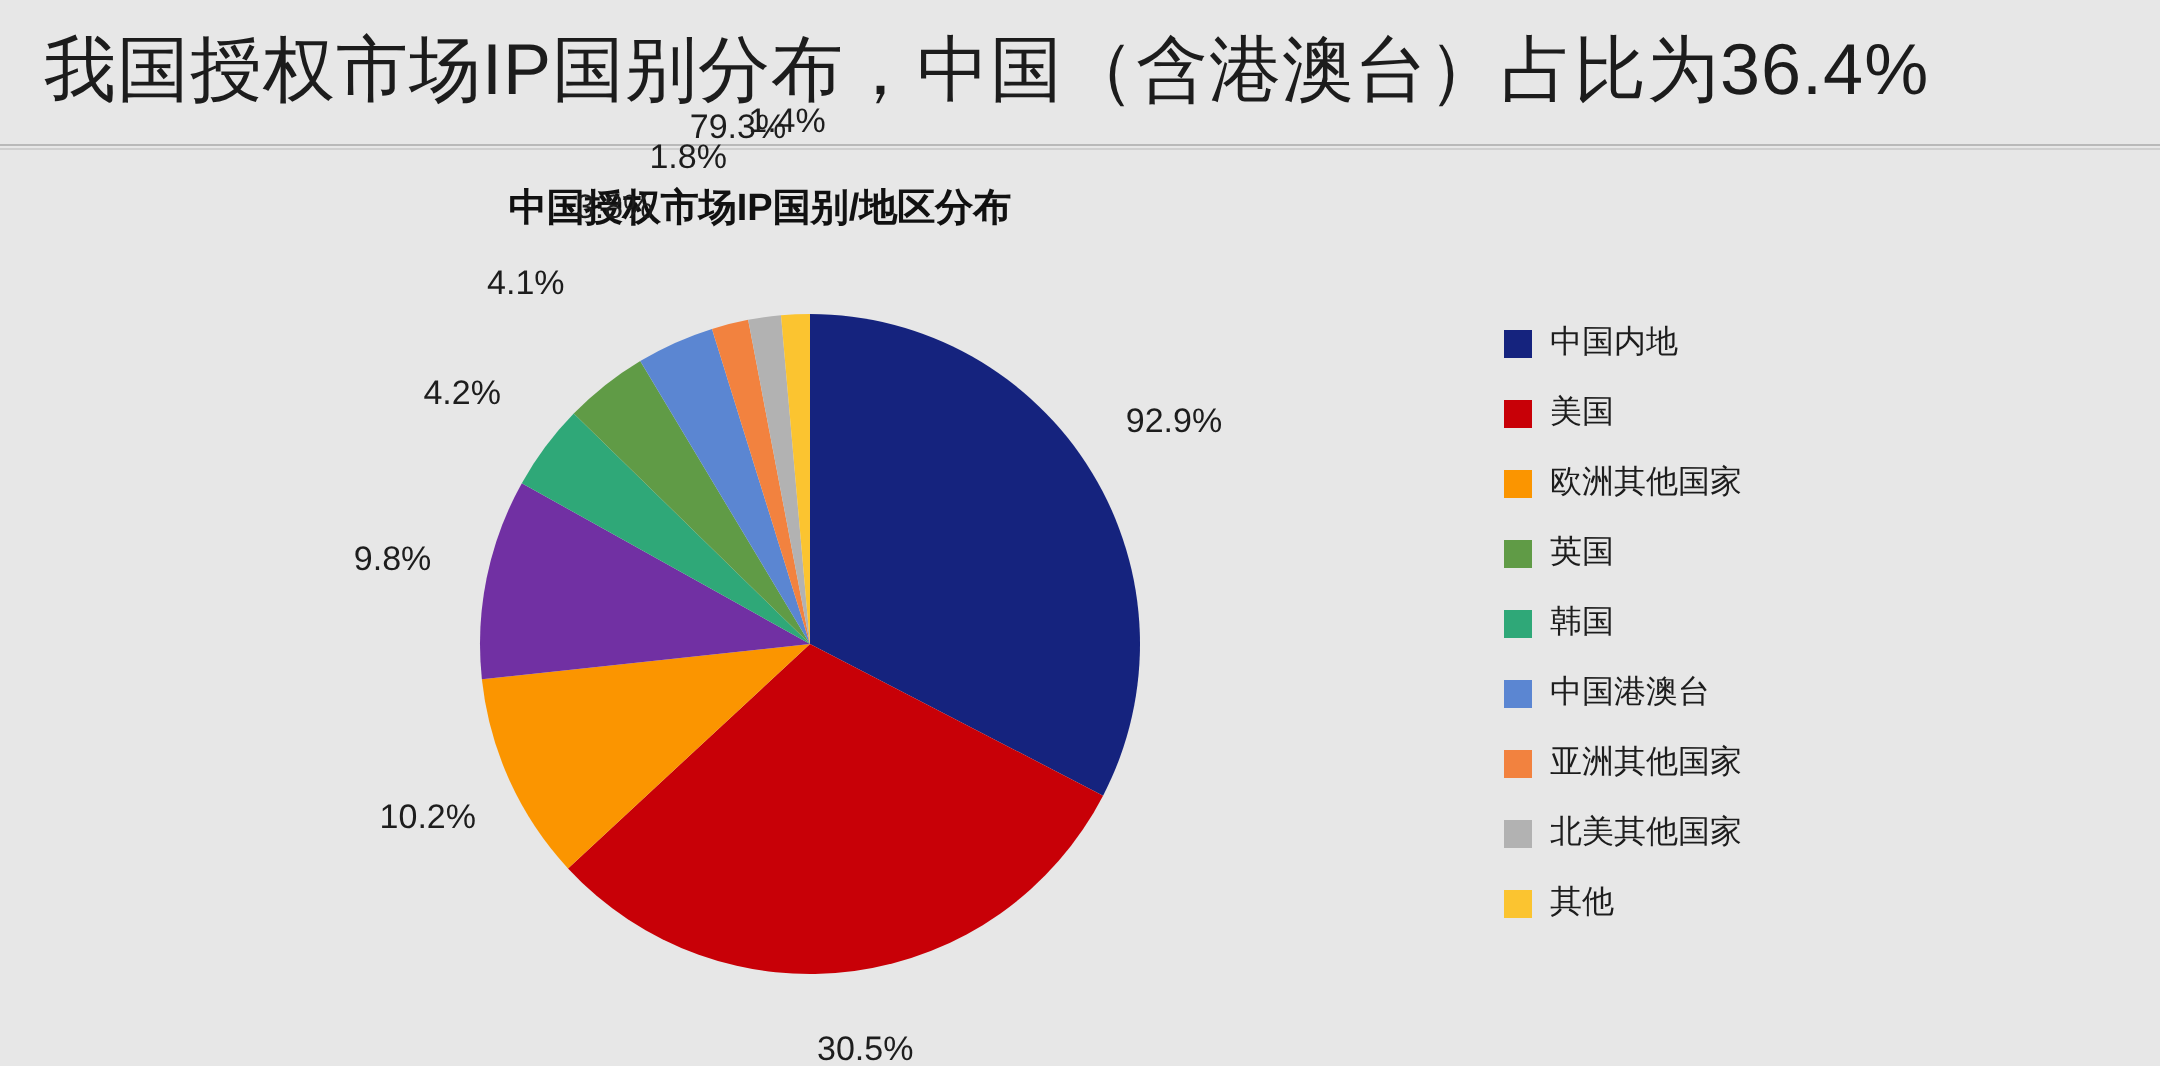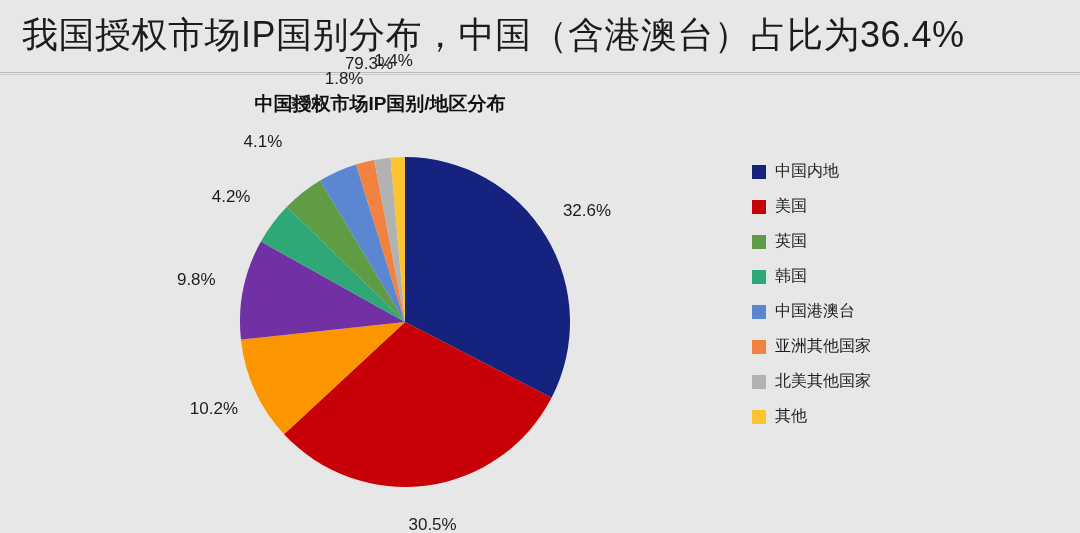--- a/index.html
+++ b/index.html
@@ -140,21 +140,21 @@
             <path d="M 405 246 L 240.94 263.59 A 165 165 0 0 1 260.91 165.60 Z" fill="#7130a3"></path>
             <path d="M 405 246 L 260.91 165.60 A 165 165 0 0 1 286.87 130.80 Z" fill="#2fa878"></path>
             <path d="M 405 246 L 286.87 130.80 A 165 165 0 0 1 320.12 104.51 Z" fill="#609b46"></path>
             <path d="M 405 246 L 320.12 104.51 A 165 165 0 0 1 355.99 88.45 Z" fill="#5b86d2"></path>
             <path d="M 405 246 L 355.99 88.45 A 165 165 0 0 1 374.08 83.92 Z" fill="#f2823f"></path>
             <path d="M 405 246 L 374.08 83.92 A 165 165 0 0 1 390.50 81.64 Z" fill="#b2b2b2"></path>
             <path d="M 405 246 L 390.50 81.64 A 165 165 0 0 1 405.00 81.00 Z" fill="#fbc430"></path>
           </g>
       </svg>
       <div id="pie-labels">
-          <div class="slice-label" style="left: 587px; top: 135.3px;">32.6%</div>
+          <div class="slice-label" style="left: 587px; top: 135.3px;">92.9%</div>
           <div class="slice-label" style="left: 432.6px; top: 449.1px;">30.5%</div>
           <div class="slice-label" style="left: 213.9px; top: 333px;">10.2%</div>
           <div class="slice-label" style="left: 196.3px; top: 203.5px;">9.8%</div>
           <div class="slice-label" style="left: 231.1px; top: 121px;">4.2%</div>
           <div class="slice-label" style="left: 262.9px; top: 66.4px; text-align: right;">4.1%</div>
           <div class="slice-label" style="left: 307.3px; top: 27.9px;">3.8%</div>
           <div class="slice-label" style="left: 344.1px; top: 2.5px;">1.8%</div>
           <div class="slice-label" style="left: 369px; top: -12.5px;">79.3%</div>
           <div class="slice-label" style="left: 393.5px; top: -14.7px;">1.4%</div>
         </div>
@@ -163,20 +163,24 @@
     <div id="legend">
         <div class="legend-item">
           <span class="legend-swatch" style="background: rgb(21, 35, 126);"></span>
           <span class="legend-label">中国内地</span>
         </div>
         <div class="legend-item">
           <span class="legend-swatch" style="background: rgb(200, 0, 7);"></span>
           <span class="legend-label">美国</span>
         </div>
         <div class="legend-item">
+          <span class="legend-swatch" style="background: rgb(251, 149, 0);"></span>
+          <span class="legend-label">欧洲其他国家</span>
+        </div>
+        <div class="legend-item">
           <span class="legend-swatch" style="background: rgb(96, 155, 70);"></span>
           <span class="legend-label">英国</span>
         </div>
         <div class="legend-item">
           <span class="legend-swatch" style="background: rgb(47, 168, 120);"></span>
           <span class="legend-label">韩国</span>
         </div>
         <div class="legend-item">
           <span class="legend-swatch" style="background: rgb(91, 134, 210);"></span>
           <span class="legend-label">中国港澳台</span>

